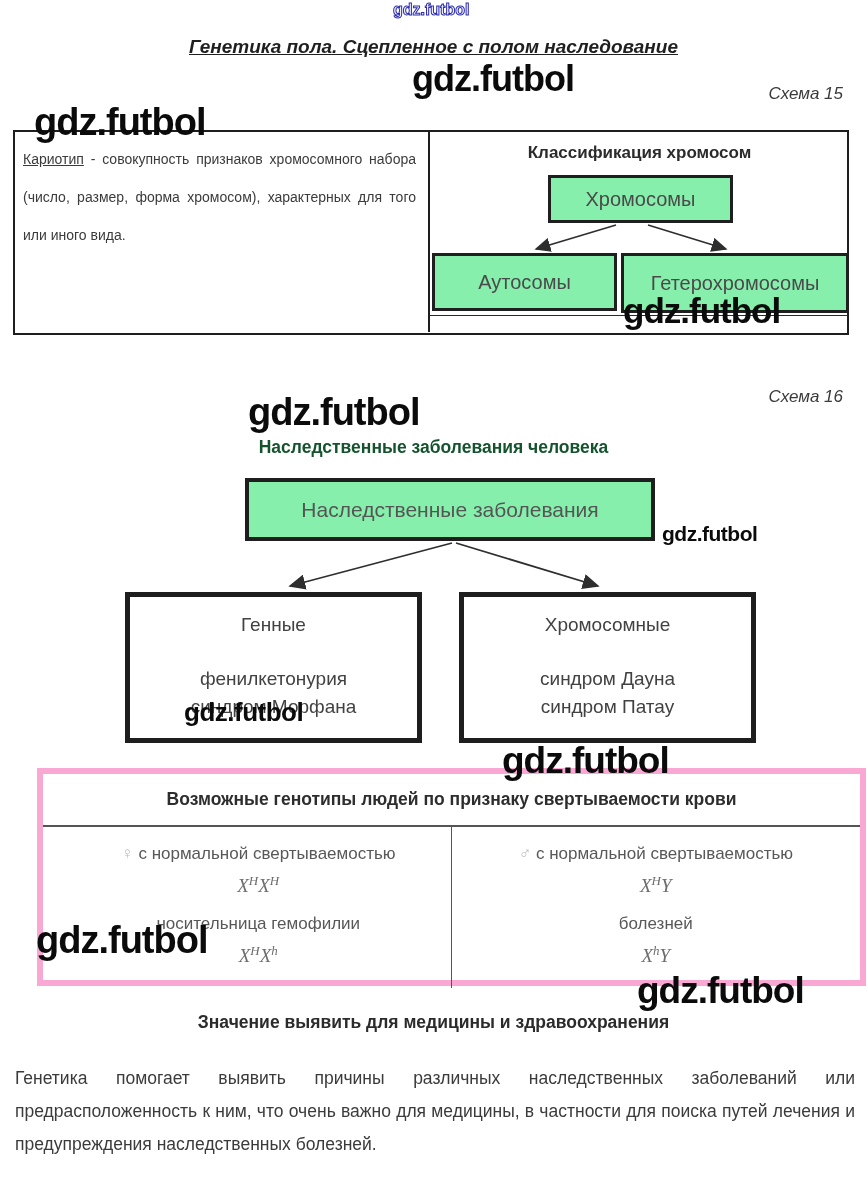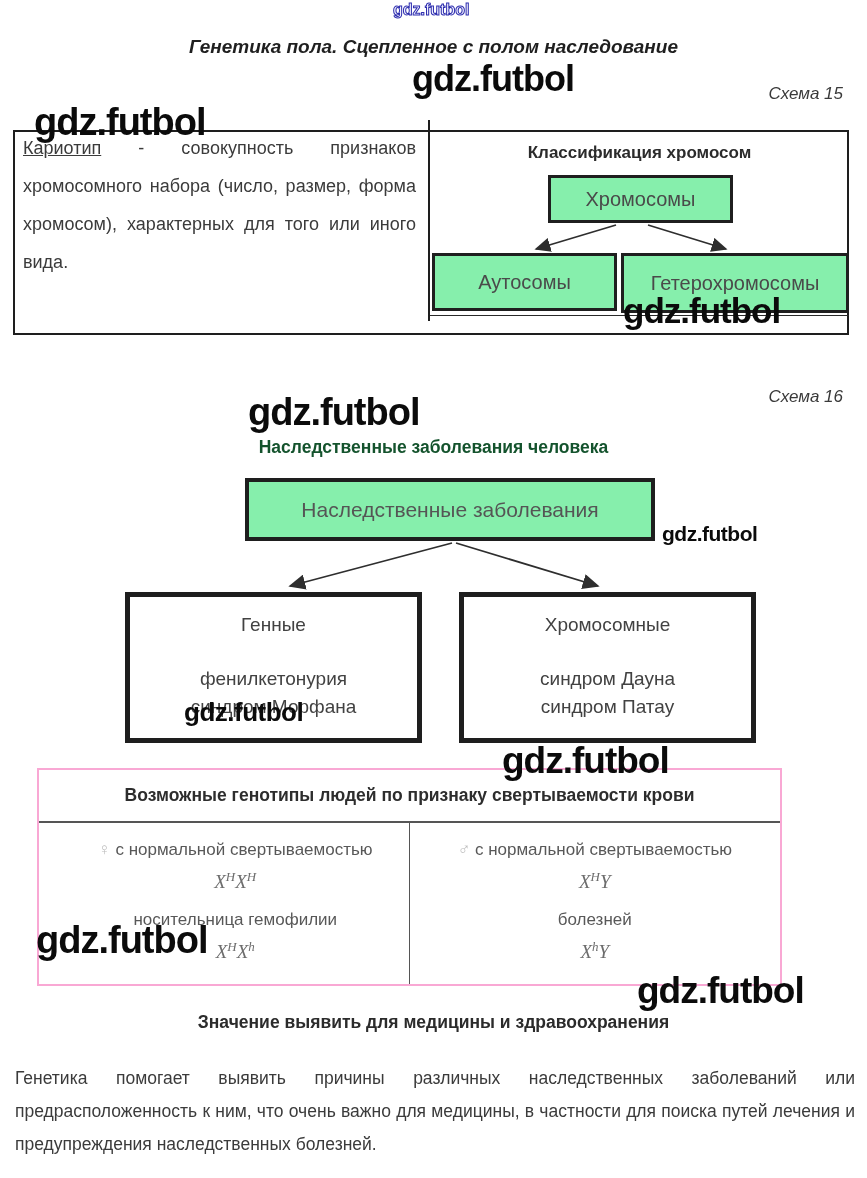--- a/index.html
+++ b/index.html
@@ -18,31 +18,31 @@
   .wm-5  { left:248px; top:393px; font-size:38px; }
   .wm-6  { left:662px; top:523px; font-size:21px; letter-spacing:-0.5px; }
   .wm-7  { left:184px; top:699px; font-size:26px; letter-spacing:-0.5px; }
   .wm-8  { left:502px; top:742px; font-size:37px; }
   .wm-9  { left:36px;  top:921px; font-size:38px; }
   .wm-10 { left:637px; top:972px; font-size:37px; }
 
   
   .doc-title { position:absolute; top:36px; left:0; width:100%; text-align:center;
                font-size:19px; font-weight:700; font-style:italic; color:#1f1f1f; }
-  .doc-title span { }
+  .doc-title span { text-decoration:underline; }
   .schema-label { position:absolute; right:24px; font-size:17px; font-style:italic; color:#3a3a3a; }
   .schema-15 { top:84px; }
   .schema-16 { top:387px; }
 
   
   .s15-table { position:absolute; left:13px; top:130px; width:836px; height:205px;
                border:2px solid #1e1e1e; }
-  .s15-left  { position:absolute; left:13px; top:120px; width:417px; height:201px;
+  .s15-left  { position:absolute; left:13px; top:131px; width:417px; height:201px;
                border-right:2px solid #1e1e1e; padding:9px 12px 0 10px;
-               font-size:18px; line-height:38px; text-align:justify; color:#3b3b3b; }
+               font-size:14px; line-height:38px; text-align:justify; color:#3b3b3b; }
   .s15-left .term { text-decoration:underline; }
   .s15-heading { position:absolute; left:432px; top:143px; width:415px; text-align:center;
                  font-size:17px; font-weight:700; color:#2b2b2b; }
   .nbox { position:absolute; display:flex; align-items:center; justify-content:center;
           background:#86efac; color:#4a4a4a; }
   .box-chromosomes { left:548px; top:175px; width:185px; height:48px;
                      border:3px solid #1f1f1f; font-size:20px; }
   .box-autosomes   { left:432px; top:253px; width:185px; height:58px;
                      border:3px solid #1f1f1f; font-size:20px; }
   .box-hetero      { left:621px; top:253px; width:228px; height:60px;
@@ -61,22 +61,22 @@
   .box-chrs   { left:459px; top:592px; width:297px; height:151px; }
   .s16-box .bx-title { margin-top:17px; }
   .s16-box .bx-item1 { margin-top:32px; }
   .s16-box .bx-item2 { margin-top:6px; }
 
   
   .arrows { position:absolute; left:0; top:0; width:867px; height:1178px;
             pointer-events:none; z-index:3; }
 
   
-  .geno-table { position:absolute; left:37px; top:768px; width:745px; height:218px;
-                border:2px solid #f9a8d4; }
+  .geno-table { position:absolute; left:37px; top:768px; width:829px; height:218px;
+                border:6px solid #f9a8d4; }
   .geno-header { height:53px; border-bottom:2px solid #555; display:flex;
                  align-items:center; justify-content:center;
                  font-size:17.5px; font-weight:700; color:#2d2d2d; }
   .geno-cols { display:flex; height:161px; }
   .geno-cell { width:50%; text-align:center; color:#585858; font-size:17px; }
   .geno-cell.left { border-right:1.5px solid #555;padding-left:23px; }
   .g-line1 { margin-top:17px; }
   .g-formula { margin-top:9px; font-family:"Liberation Serif", serif; font-style:italic;
                font-size:19px; color:#6d6d6d; }
   .g-formula sup { font-size:13px; }

